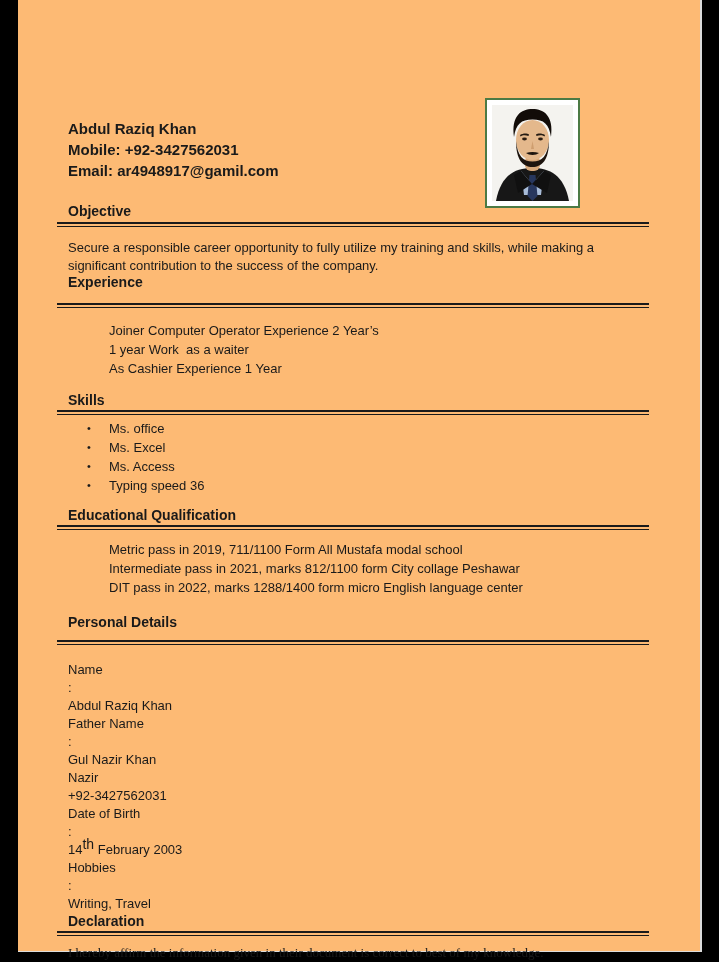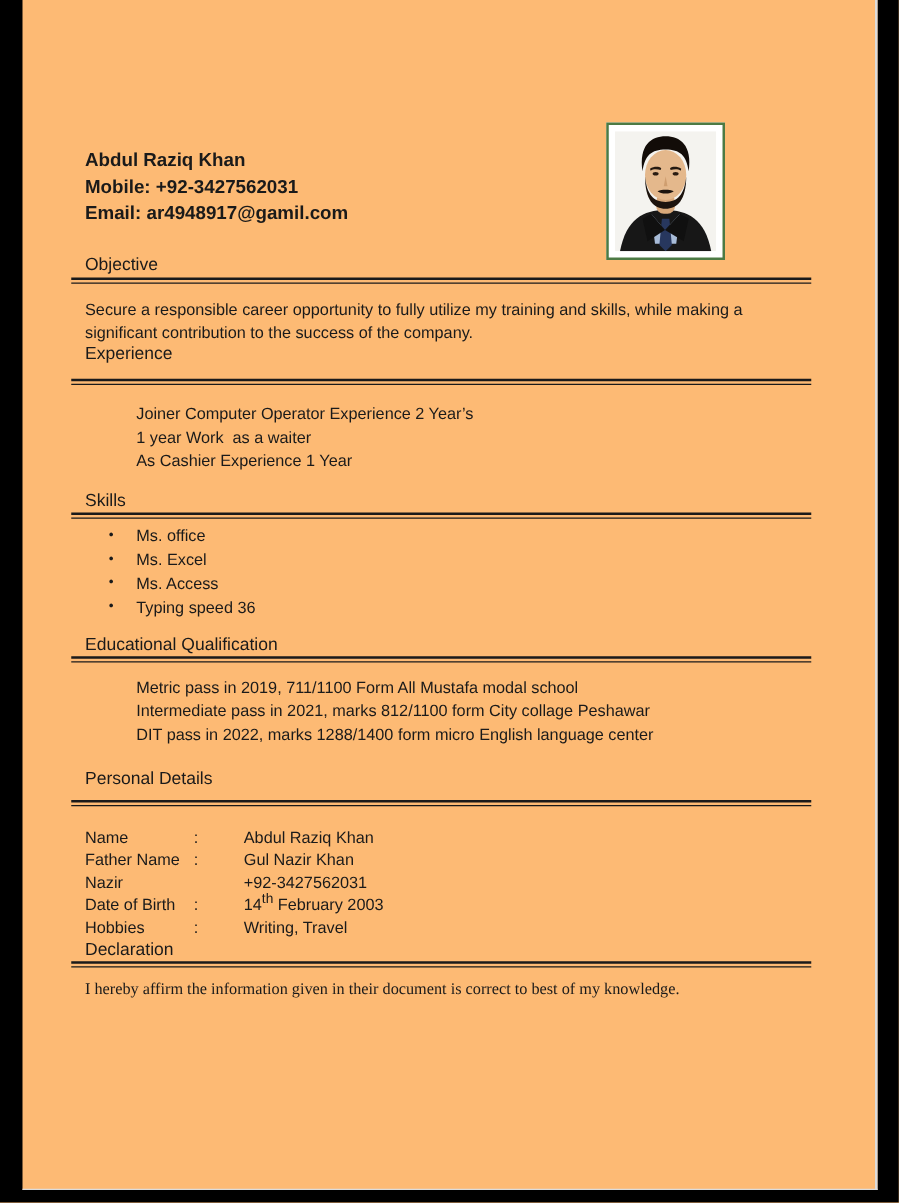--- a/index.html
+++ b/index.html
@@ -17,21 +17,21 @@
   
   .header-block{position:relative;margin-top:118px;padding-left:11px;}
   .header-line{font-weight:700;font-size:15px;line-height:21px;}
   .photo-frame{
     position:absolute;top:-20px;right:69px;width:81px;height:96px;
     border:2px solid #4c7a44;background:#fff;padding:5px;
   }
   .photo-frame svg{display:block;width:81px;height:96px;}
 
   
-  .section-title{font-weight:400;font-size:14px;line-height:17px;padding-left:11px;}
+  .section-title{font-weight:700;font-size:14px;line-height:17px;padding-left:11px;}
   .rule{height:2px;border-top:2px solid #1a1a1a;border-bottom:1px solid #1a1a1a;}
   .para{margin:0;font-size:13px;line-height:17.5px;padding-left:11px;max-width:545px;}
 
   #sec-objective{margin-top:22px;}
   #sec-objective .rule{margin-top:2px;}
   #sec-objective .para{margin-top:12px;}
 
   #sec-experience{}
   #sec-experience .rule{margin-top:12px;}
   #sec-experience .items{margin-top:13px;}
@@ -45,25 +45,25 @@
   .bullet-row{display:flex;padding-left:30px;}
   .bullet{width:22px;font-size:11px;line-height:19px;}
 
   #sec-education{margin-top:12px;}
   #sec-education .rule{margin-top:1px;}
   #sec-education .items{margin-top:10px;}
 
   #sec-personal{margin-top:17px;}
   #sec-personal .rule{margin-top:9px;}
   .prows{margin-top:16px;font-size:13px;line-height:18px;padding-left:11px;}
-  .prow{display:flex;}
+  .prow{display:flex;flex-direction:column;}
   .plabel{width:87px;}
   .psep{width:40px;}
   .pvalue{white-space:pre-wrap;}
-  .pvalue sup{font-size:11px;line-height:0;}
+  .pvalue sup{font-size:14px;line-height:0;}
 
   #sec-declaration{margin-top:0;}
   #sec-declaration .rule{margin-top:1px;}
   #sec-declaration .para{margin-top:8px;max-width:581px;font-family:Liberation Serif, serif;}
 </style>
 </head>
 <body>
 
 <div class="page">
   <div class="content">

